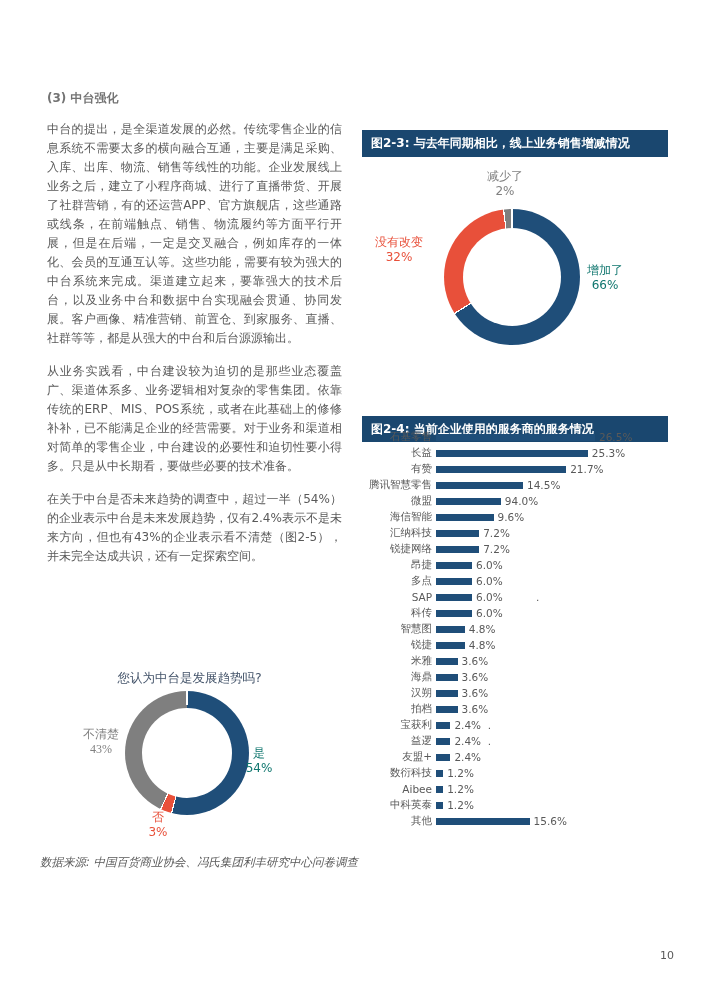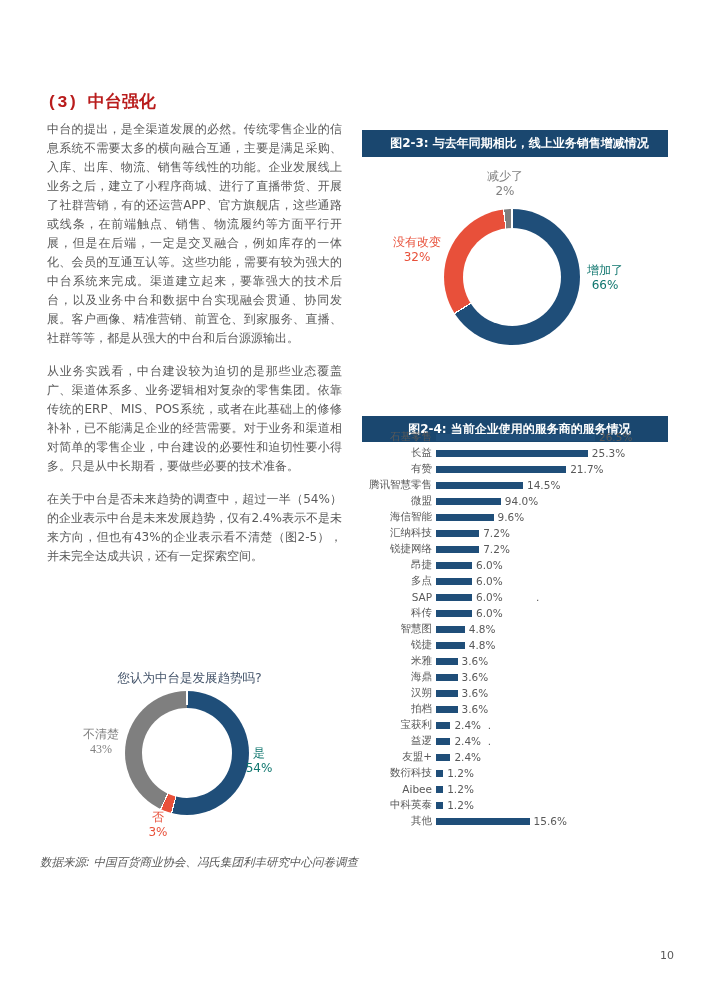--- a/index.html
+++ b/index.html
@@ -1,25 +1,25 @@
 <!DOCTYPE html>
 <html><head>
 <meta charset="utf-8">
 <style>
   html,body{margin:0;padding:0;background:#e9e9e9;}
   #page{
     position:relative;width:707px;height:1000px;background:#ffffff;margin:0 auto;
     font-family:"DejaVu Sans","Liberation Sans",sans-serif;overflow:hidden;
   }
-  .heading{position:absolute;left:47px;top:90px;font-size:17px;font-weight:bold;color:#b91c1c;font-family:Liberation Mono, monospace;}
+  .heading{position:absolute;left:47px;top:90px;font-size:12px;font-weight:bold;color:#737373;}
   .textcol{position:absolute;left:47px;top:120px;width:295px;}
   .textcol p{margin:0 0 14px 0;font-size:12px;line-height:19px;color:#595959;text-align:justify;}
   .fig-header{
     position:absolute;background:#1a476f;color:#ffffff;font-size:12px;font-weight:bold;
-    display:flex;align-items:center;padding-left:9px;box-sizing:border-box;justify-content:center;
+    display:flex;align-items:center;padding-left:9px;box-sizing:border-box;
   }
   .fh23{left:362px;top:130px;width:306px;height:27px;}
   .fh24{left:362px;top:416px;width:306px;height:26px;}
   .fh25{left:47px;top:638px;width:277px;height:26px;}
   .donut{position:absolute;border-radius:50%;}
   .donut .hole{position:absolute;background:#ffffff;border-radius:50%;}
   .d23{left:444px;top:209px;width:136px;height:136px;}
   .d23 .hole{inset:19px;}
   .d25{left:125px;top:691px;width:124px;height:124px;}
   .d25 .hole{inset:17px;}
@@ -52,21 +52,21 @@
   <div class="fig-header fh23">
     <span>图2-3: 与去年同期相比，线上业务销售增减情况</span>
   </div>
   <div class="donut d23" style="background: conic-gradient(rgb(255, 255, 255) 0deg, rgb(255, 255, 255) 0.6deg, rgb(31, 78, 121) 0.6deg, rgb(31, 78, 121) 237deg, rgb(255, 255, 255) 237deg, rgb(255, 255, 255) 237.6deg, rgb(255, 255, 255) 237.6deg, rgb(255, 255, 255) 238.2deg, rgb(232, 80, 58) 238.2deg, rgb(232, 80, 58) 352.2deg, rgb(255, 255, 255) 352.2deg, rgb(255, 255, 255) 352.8deg, rgb(255, 255, 255) 352.8deg, rgb(255, 255, 255) 353.4deg, rgb(127, 127, 127) 353.4deg, rgb(127, 127, 127) 359.4deg, rgb(255, 255, 255) 359.4deg, rgb(255, 255, 255) 360deg);">
     <div class="hole"></div>
   </div>
   <div class="slice-label lbl-gray" style="left:470px;top:169px;width:70px;">
     <div>减少了</div>
     <div>2%</div>
   </div>
-  <div class="slice-label lbl-red" style="left:382px;top:235px;width:70px;">
+  <div class="slice-label lbl-red" style="left:364px;top:235px;width:70px;">
     <div>没有改变</div>
     <div>32%</div>
   </div>
   <div class="slice-label lbl-blue" style="left:570px;top:263px;width:70px;">
     <div>增加了</div>
     <div>66%</div>
   </div>
 
   <div class="fig-header fh24">
     <span>图2-4: 当前企业使用的服务商的服务情况</span>

